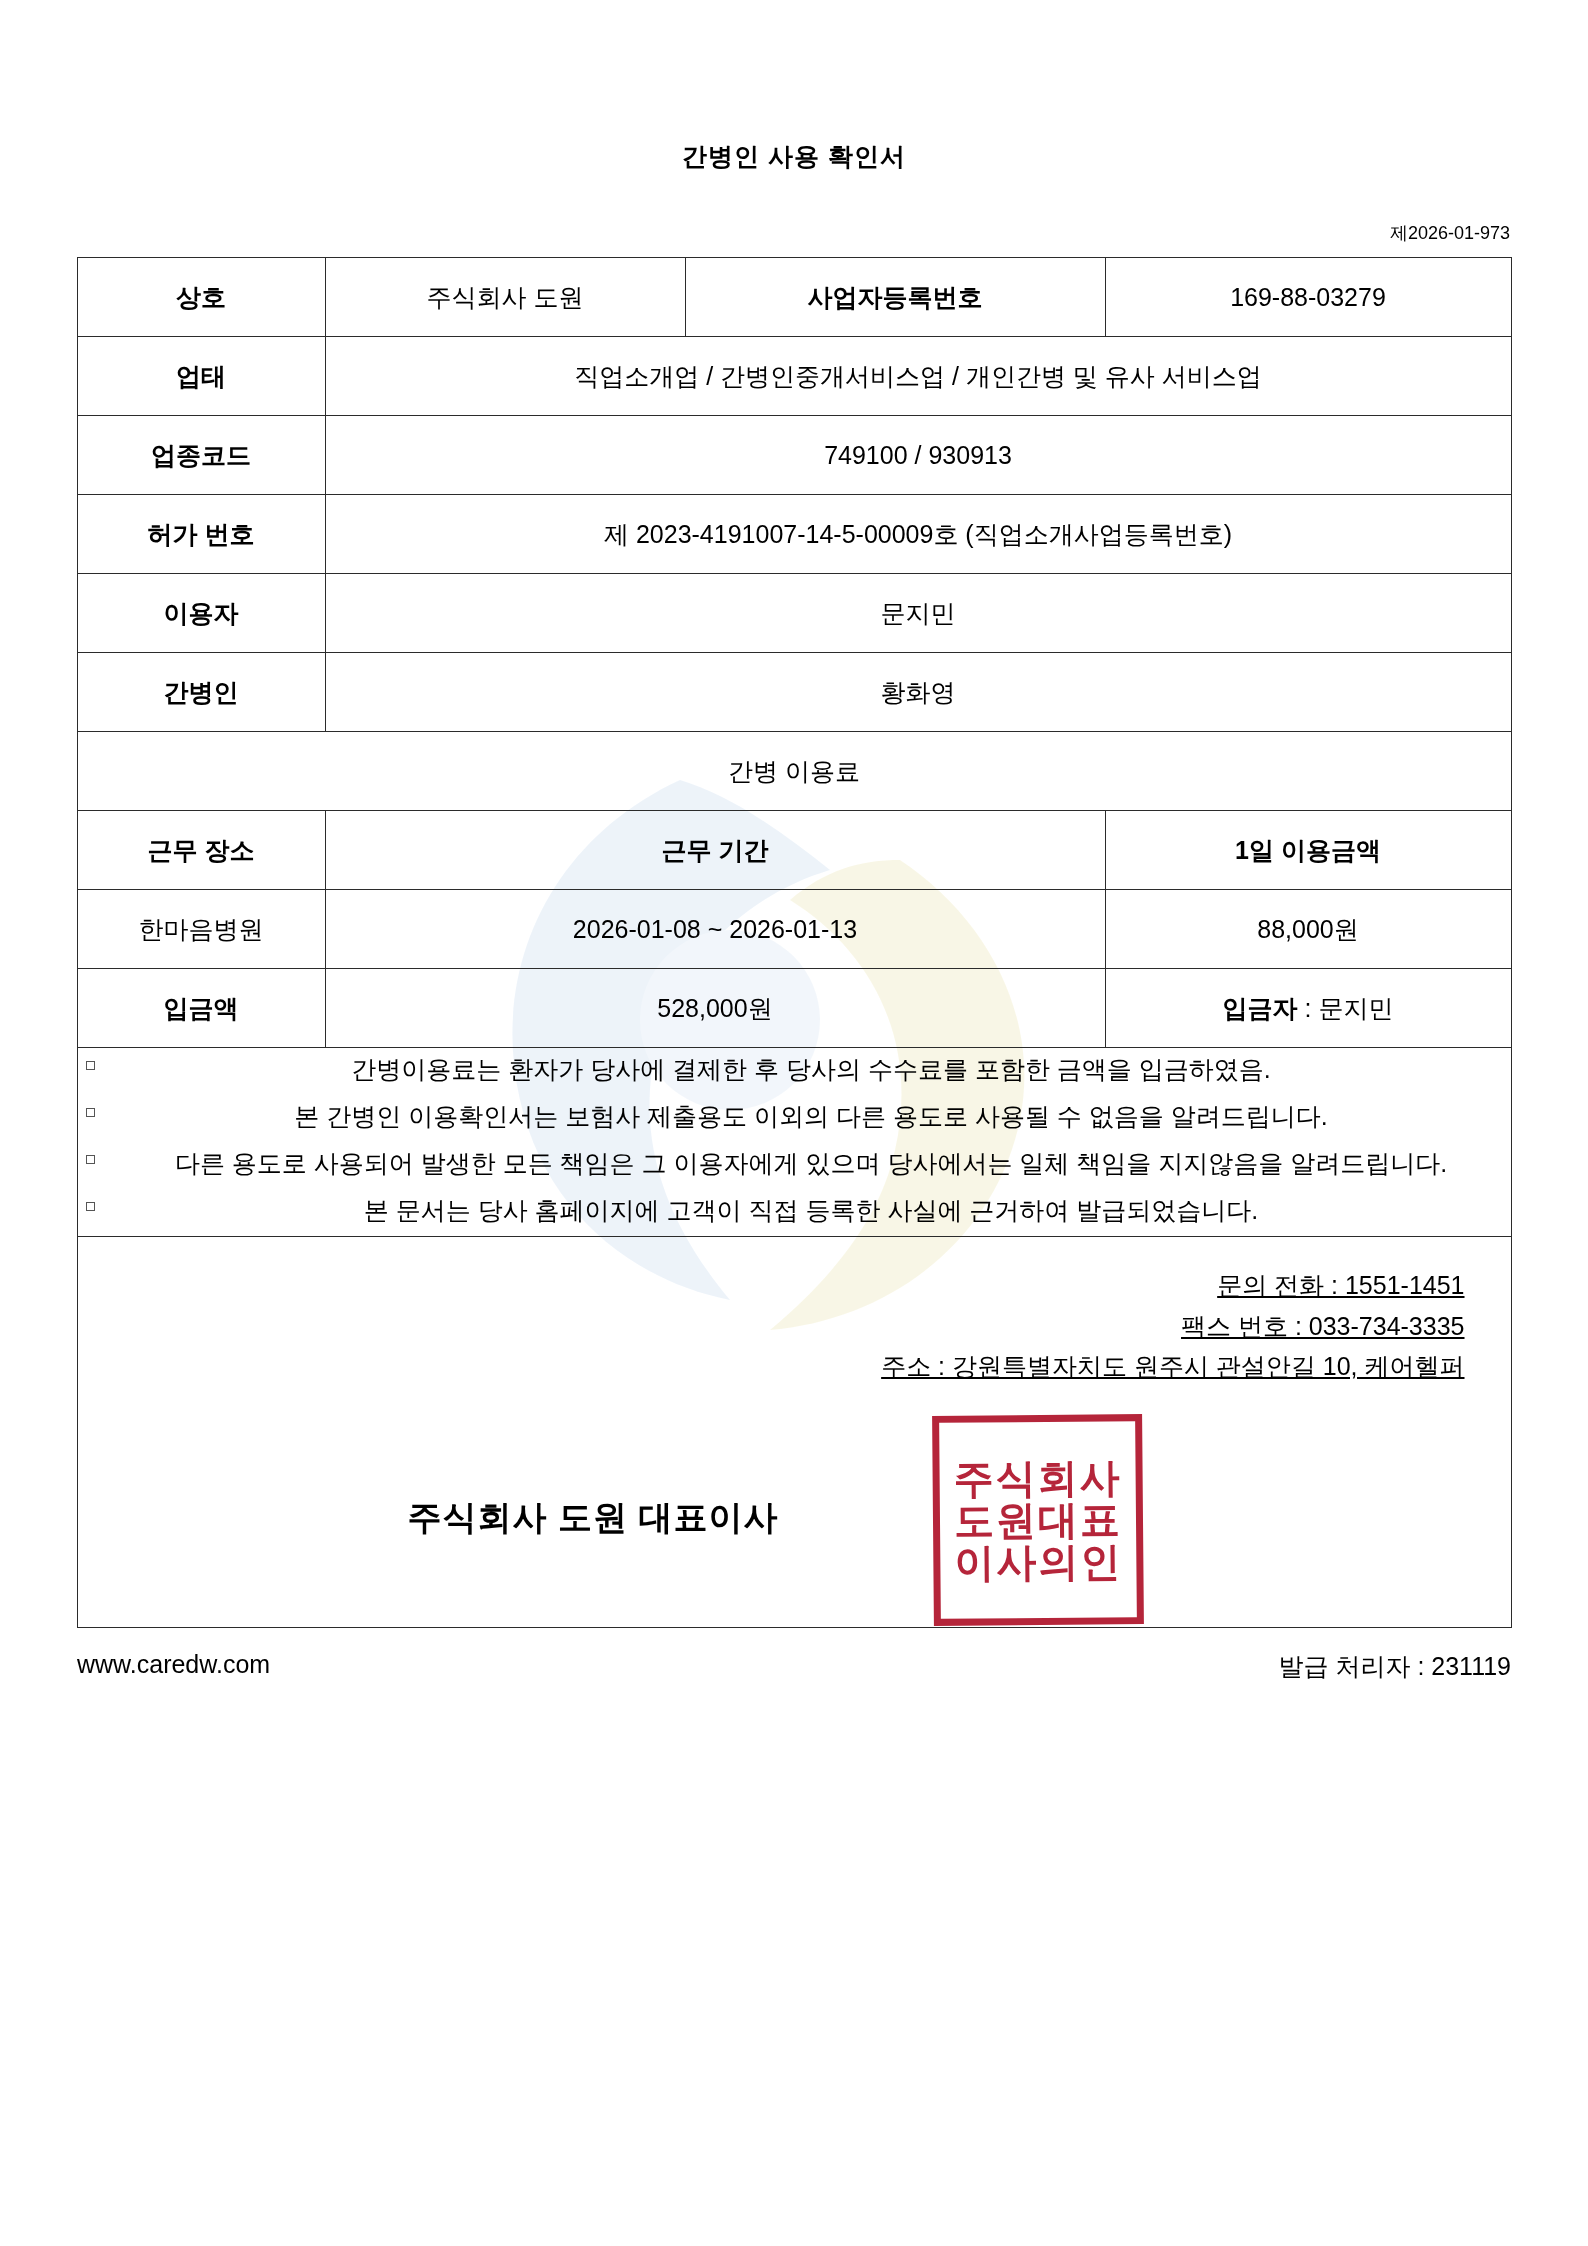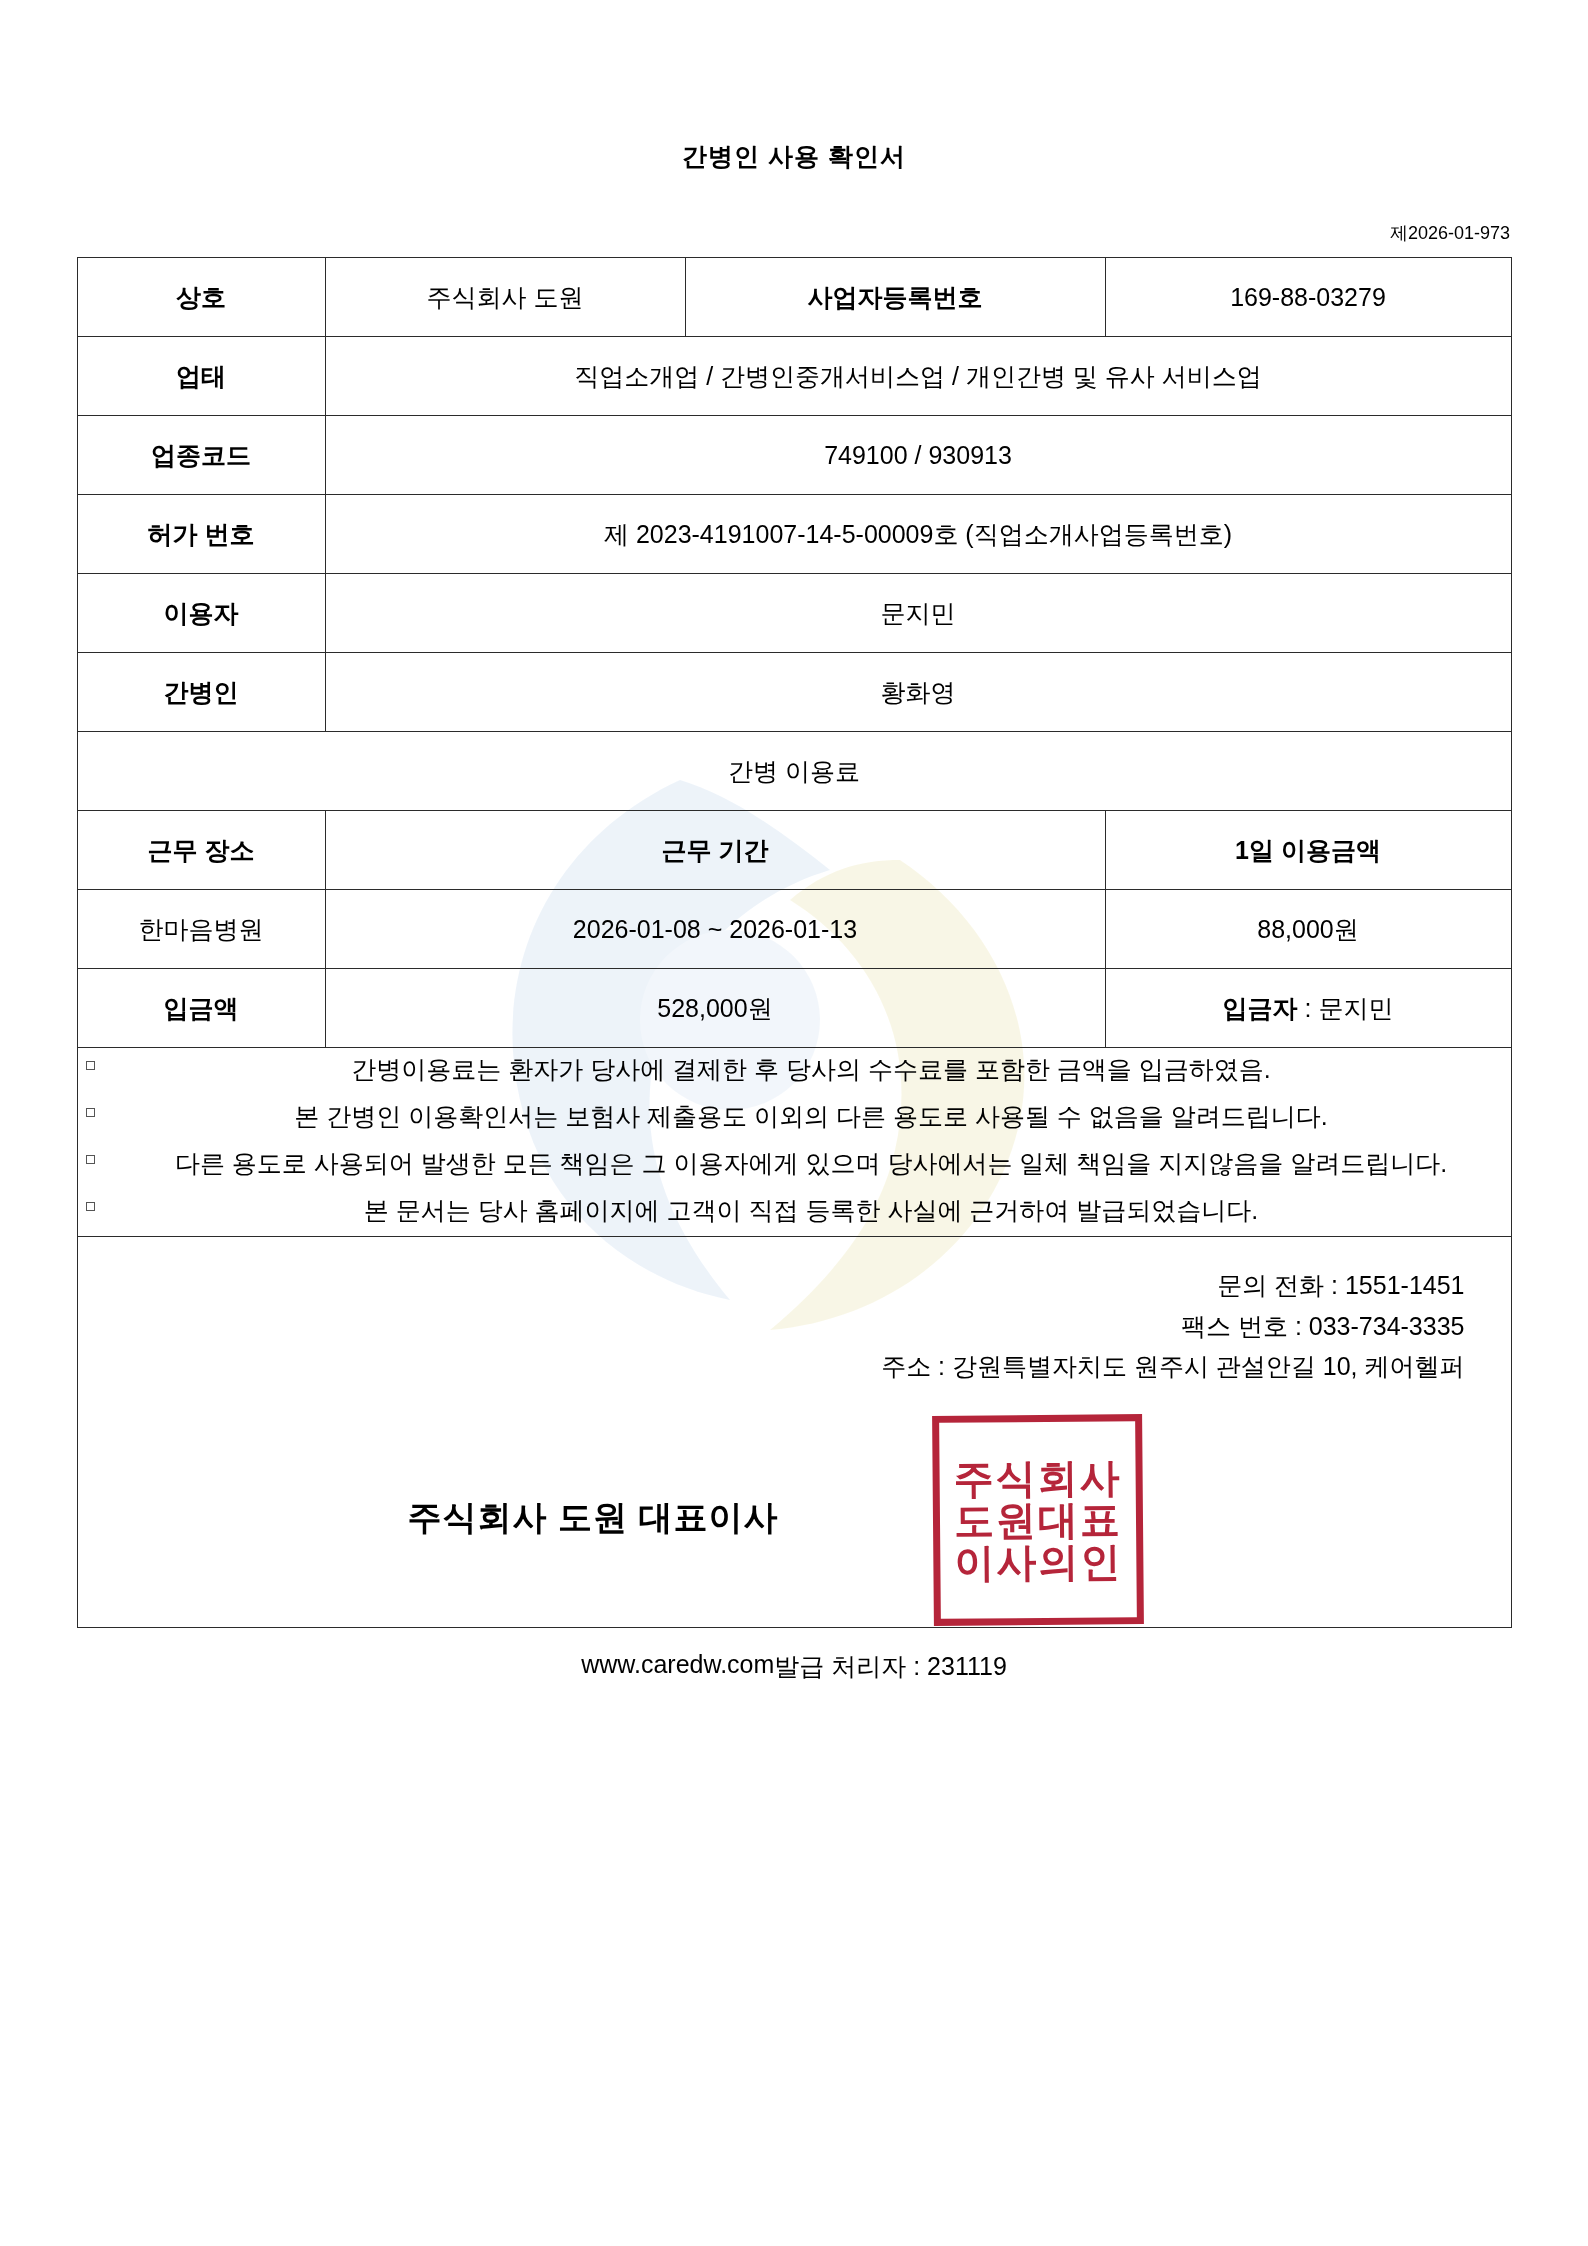--- a/index.html
+++ b/index.html
@@ -96,20 +96,21 @@
     height: 9px;
     border: 1.4px solid #555;
     box-sizing: border-box;
   }
   td.footer-cell {
     text-align: left;
     height: 470px;
     padding: 0;
     vertical-align: top;
     position: relative;
+    text-decoration: underline;
   }
   .contact {
     text-align: right;
     font-size: 25px;
     line-height: 1.62;
     padding: 28px 46px 0 0;
   }
   .signrow {
     position: relative;
     height: 240px;
@@ -140,21 +141,21 @@
     align-items: center;
     justify-content: center;
     font-family: "DejaVu Sans", sans-serif;
     transform: rotate(-0.5deg);
   }
   .stamp div { white-space: nowrap; }
   .bottombar {
     width: 1434px;
     margin: 22px auto 16px auto;
     display: flex;
-    justify-content: center;
+    justify-content: space-between;
     font-size: 25px;
   }
 </style>
 </head>
 <body>
 
 <div class="page">
 
   <svg class="watermark" viewBox="0 0 700 700" xmlns="http://www.w3.org/2000/svg">
     <path d="M250 60 C120 120 60 250 90 380 C115 490 200 560 300 580 C250 520 215 450 220 370 C226 265 300 180 400 150 C350 110 300 75 250 60 Z" fill="#dce8f5"></path>

